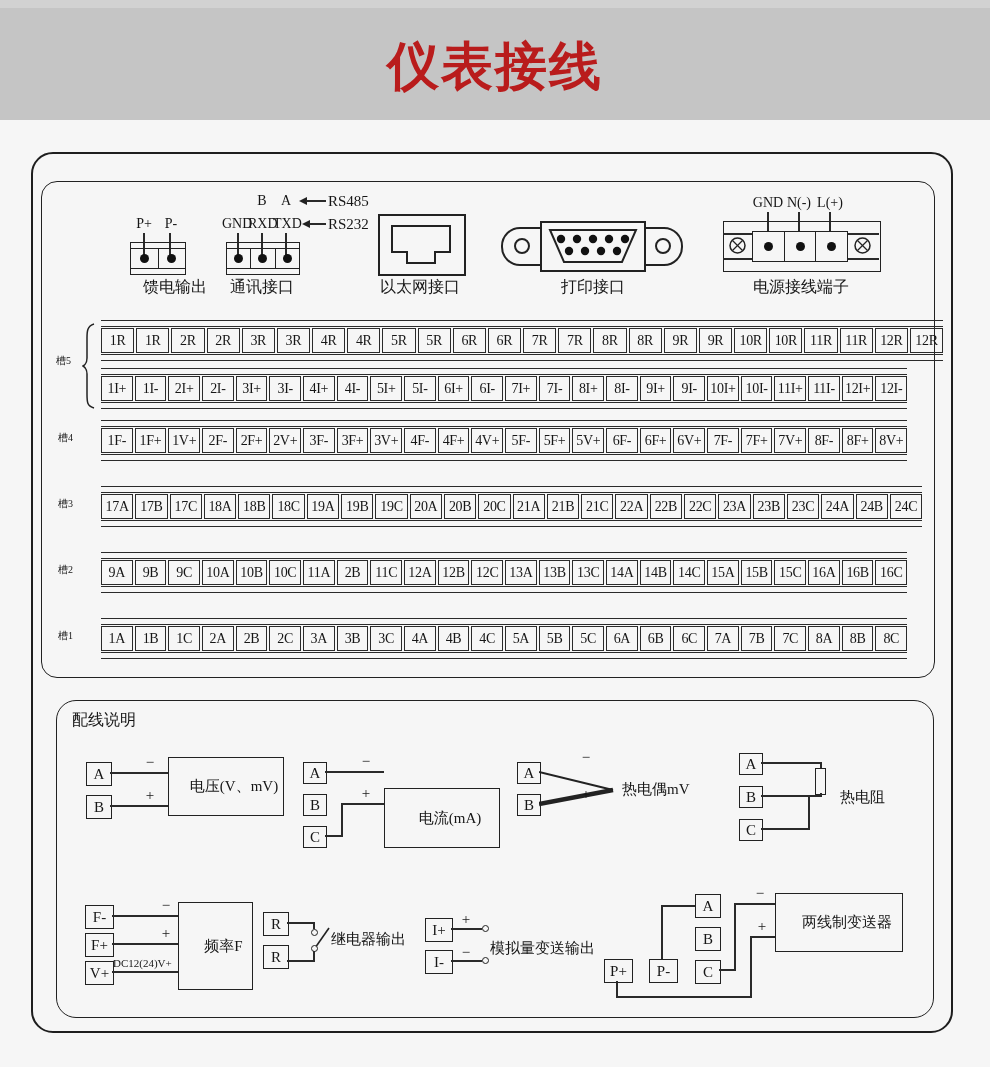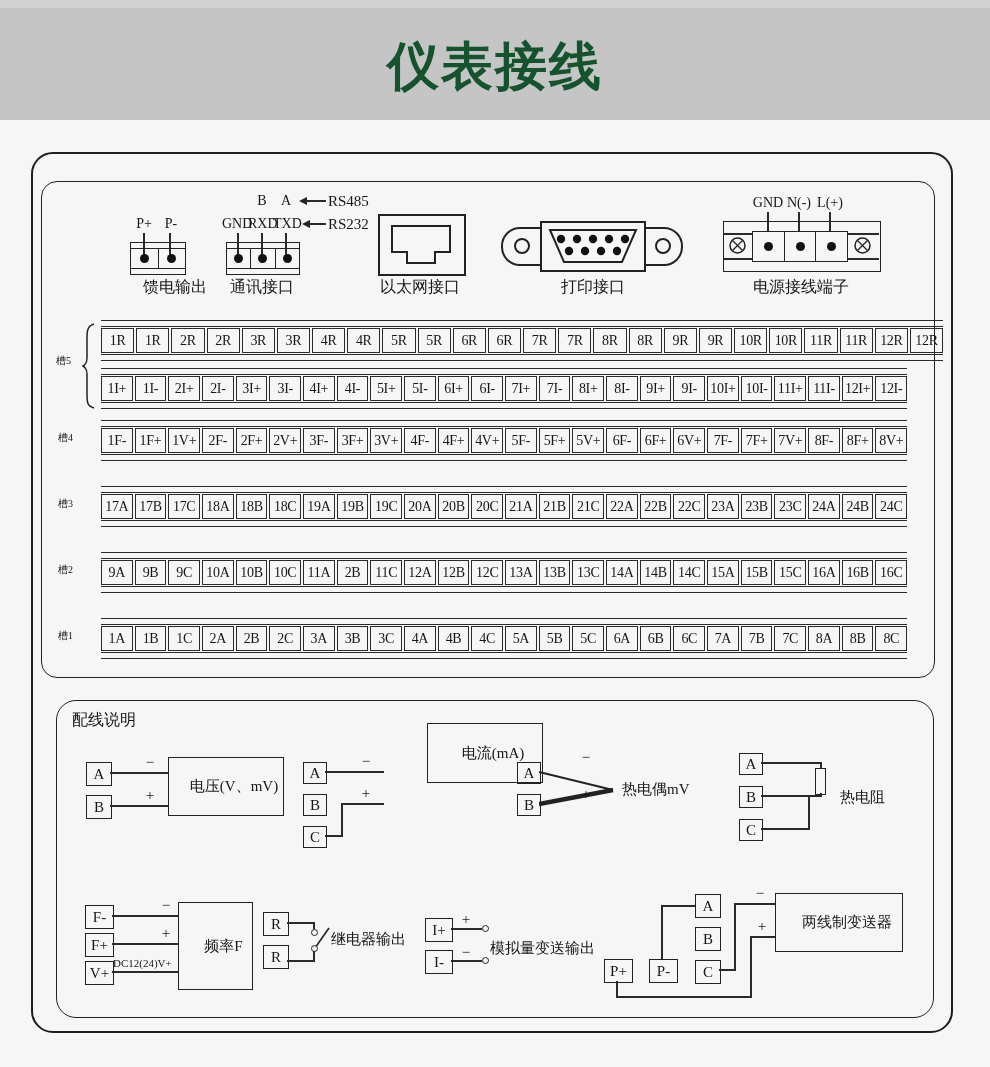--- a/index.html
+++ b/index.html
@@ -1,21 +1,21 @@
 <!DOCTYPE html>
 <html><head>
 <meta charset="utf-8">
 <style>
   html,body{margin:0;padding:0;}
   body{width:990px;height:1067px;background:#f6f6f6;font-family:"Liberation Serif",serif;color:#161616;position:relative;overflow:hidden;}
   .abs{position:absolute;}
   
   .topstrip{left:0;top:0;width:990px;height:8px;background:#d2d2d2;}
   .banner{left:0;top:8px;width:990px;height:112px;background:#c5c5c5;text-align:center;}
-  .banner h1{margin:24px 0 8px 0;font:bold 52px "Liberation Sans",sans-serif;letter-spacing:2px;color:#14532d;}
+  .banner h1{margin:24px 0 8px 0;font:bold 52px "Liberation Sans",sans-serif;letter-spacing:2px;color:#b91c1c;}
   .banner .sub{margin-top:-7px;font:21px "Liberation Sans",sans-serif;color:#0d0d0d;}
   
   .frame{border:2px solid #1e1e1e;border-radius:22px;background:transparent;}
   .innerframe{border:1.5px solid #222;border-radius:16px;}
   
   .w{background:#2a2a2a;}
   .hw{height:2px;}
   .vw{width:2px;}
   .lbl{font-size:14px;white-space:nowrap;}
   .clbl{font-size:16px;text-align:center;white-space:nowrap;}
@@ -260,21 +260,21 @@
       <div>6V+</div>
       <div>7F-</div>
       <div>7F+</div>
       <div>7V+</div>
       <div>8F-</div>
       <div>8F+</div>
       <div>8V+</div>
     </div>
   <div class="rail rail-b"></div>
 </div>
-<div class="abs strip" style="left:101px;top:486px;">
+<div class="abs strip" style="left:101px;top:486px;padding-left:15px;">
   <div class="rail"></div>
   <div class="cells">
       <div>17A</div>
       <div>17B</div>
       <div>17C</div>
       <div>18A</div>
       <div>18B</div>
       <div>18C</div>
       <div>19A</div>
       <div>19B</div>
@@ -371,21 +371,21 @@
 
 <div class="abs sbox" style="left:303px;top:762px;width:22px;height:20px;">A</div>
 <div class="abs sbox" style="left:303px;top:794px;width:22px;height:20px;">B</div>
 <div class="abs sbox" style="left:303px;top:826px;width:22px;height:20px;">C</div>
 <div class="abs w hw" style="left:325px;top:771px;width:59px;"></div>
 <div class="abs w hw" style="left:325px;top:835px;width:18px;"></div>
 <div class="abs w vw" style="left:341px;top:803px;height:34px;"></div>
 <div class="abs w hw" style="left:341px;top:803px;width:43px;"></div>
 <span class="abs pol" style="left:356px;top:753px;">−</span>
 <span class="abs pol" style="left:356px;top:785px;">+</span>
-<div class="abs bigbox" style="left:384px;top:723px;width:98px;height:58px;margin-left:43px;">电流(mA)</div>
+<div class="abs bigbox" style="left:384px;top:788px;width:98px;height:58px;">电流(mA)</div>
 
 <div class="abs sbox" style="left:517px;top:762px;width:22px;height:20px;">A</div>
 <div class="abs sbox" style="left:517px;top:794px;width:22px;height:20px;">B</div>
 <div class="abs" style="left:539px;top:763px;">
   <svg width="80" height="46" viewBox="0 0 80 46">
     <line x1="0" y1="9" x2="74" y2="27" stroke="#222" stroke-width="2"></line>
     <line x1="0" y1="41" x2="74" y2="27" stroke="#222" stroke-width="4.5"></line>
   </svg>
 </div>
 <span class="abs pol" style="left:576px;top:749px;">−</span>

